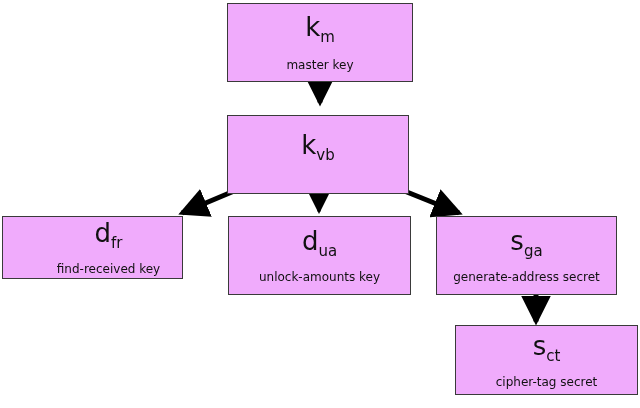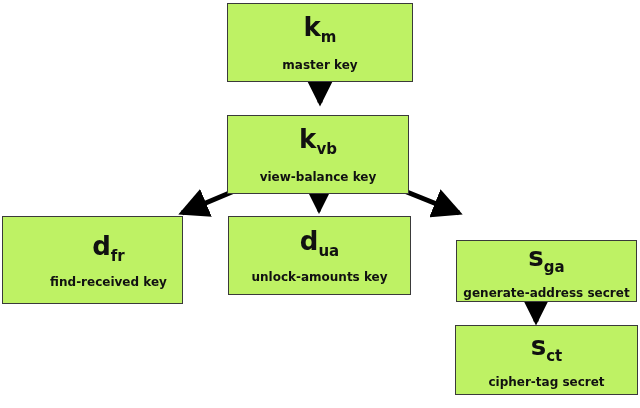--- a/index.html
+++ b/index.html
@@ -12,27 +12,26 @@
     width: 640px;
     height: 408px;
     background: #ffffff;
     font-family: "DejaVu Sans", "Liberation Sans", sans-serif;
     overflow: hidden;
   }
   .node {
     position: absolute;
     box-sizing: border-box;
     border: 1px solid #3a3a3a;
-    background: #bef264;
+    background: #f0abfc;
     display: flex;
     flex-direction: column;
     align-items: center;
     justify-content: center;
     z-index: 2;
-    font-weight: bold;
   }
   .node-symbol {
     font-size: 26px;
     color: #111111;
     line-height: 1;
     letter-spacing: 0px;
     white-space: nowrap;
   }
   .node-symbol .sub {
     font-size: 15px;
@@ -103,40 +102,39 @@
     </div>
     <div class="gap-sm"></div>
     <div class="node-label">master key</div>
   </div>
 
   <div class="node" style="left:227px; top:107px; width:182px; height:79px;margin-top:8px;">
     <div class="node-symbol">
       <span>k</span><span class="sub">vb</span>
     </div>
     <div class="gap-sm"></div>
-    <div class="node-label">view-balance key</div>
   </div>
 
-  <div class="node" style="left:2px; top:216px; width:181px; height:88px;padding-left:32px;">
+  <div class="node" style="left:2px; top:216px; width:181px; height:63px;padding-left:32px;">
     <div class="node-symbol">
       <span>d</span><span class="sub">fr</span>
     </div>
     <div class="gap-xs"></div>
     <div class="node-label">find-received key</div>
   </div>
 
   <div class="node" style="left:228px; top:216px; width:183px; height:79px;">
     <div class="node-symbol">
       <span>d</span><span class="sub">ua</span>
     </div>
     <div class="gap-xs"></div>
     <div class="node-label">unlock-amounts key</div>
   </div>
 
-  <div class="node" style="left:456px; top:216px; width:181px; height:62px;margin-top:24px;">
+  <div class="node" style="left:436px; top:216px; width:181px; height:79px;">
     <div class="node-symbol">
       <span>s</span><span class="sub">ga</span>
     </div>
     <div class="gap-xs"></div>
     <div class="node-label">generate-address secret</div>
   </div>
 
   <div class="node" style="left:455px; top:325px; width:183px; height:70px;">
     <div class="node-symbol">
       <span>s</span><span class="sub">ct</span>

